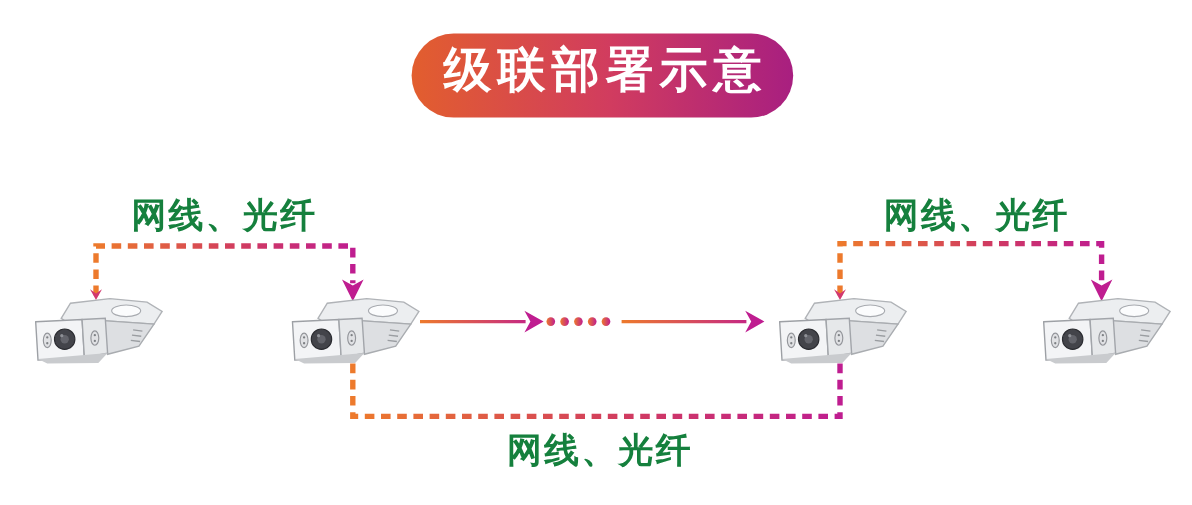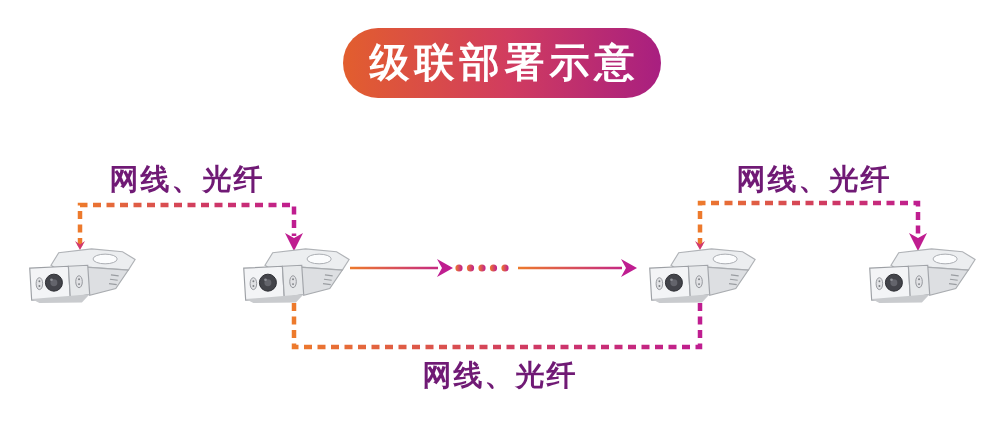--- a/index.html
+++ b/index.html
@@ -1,20 +1,20 @@
 <!DOCTYPE html>
 <html><head>
 <meta charset="utf-8">
 <style>
   html,body{margin:0;padding:0;background:#ffffff;}
   .canvas{
     position:relative;
     width:993px;height:421px;
     background:#ffffff;
-    font-family:Liberation Serif, serif;
+    font-family:Liberation Mono, monospace;
     overflow:hidden;
     border-radius:30px;
   }
   .title-pill{
     position:absolute;
     left:343px;top:28px;
     width:318px;height:70px;
     border-radius:36px;
     background:linear-gradient(90deg,#E25E2E 0%,#D13C5F 52%,#A81F80 100%);
     display:flex;align-items:center;justify-content:center;
@@ -25,21 +25,21 @@
     font-weight:bold;
     letter-spacing:5px;
     line-height:1;
     padding-left:5px; 
     white-space:nowrap;
   }
   .cable-label{
     position:absolute;
     width:180px;
     text-align:center;
-    color:#701a75;
+    color:#15803d;
     font-size:29px;
     font-weight:bold;
     letter-spacing:2px;
     white-space:nowrap;
   }
   .cable-label.top-left{left:97px;top:160px;}
   .cable-label.top-right{left:724px;top:160px;}
   .cable-label.bottom{left:410px;top:356px;}
   svg.diagram{position:absolute;left:0;top:0;}
 </style>

